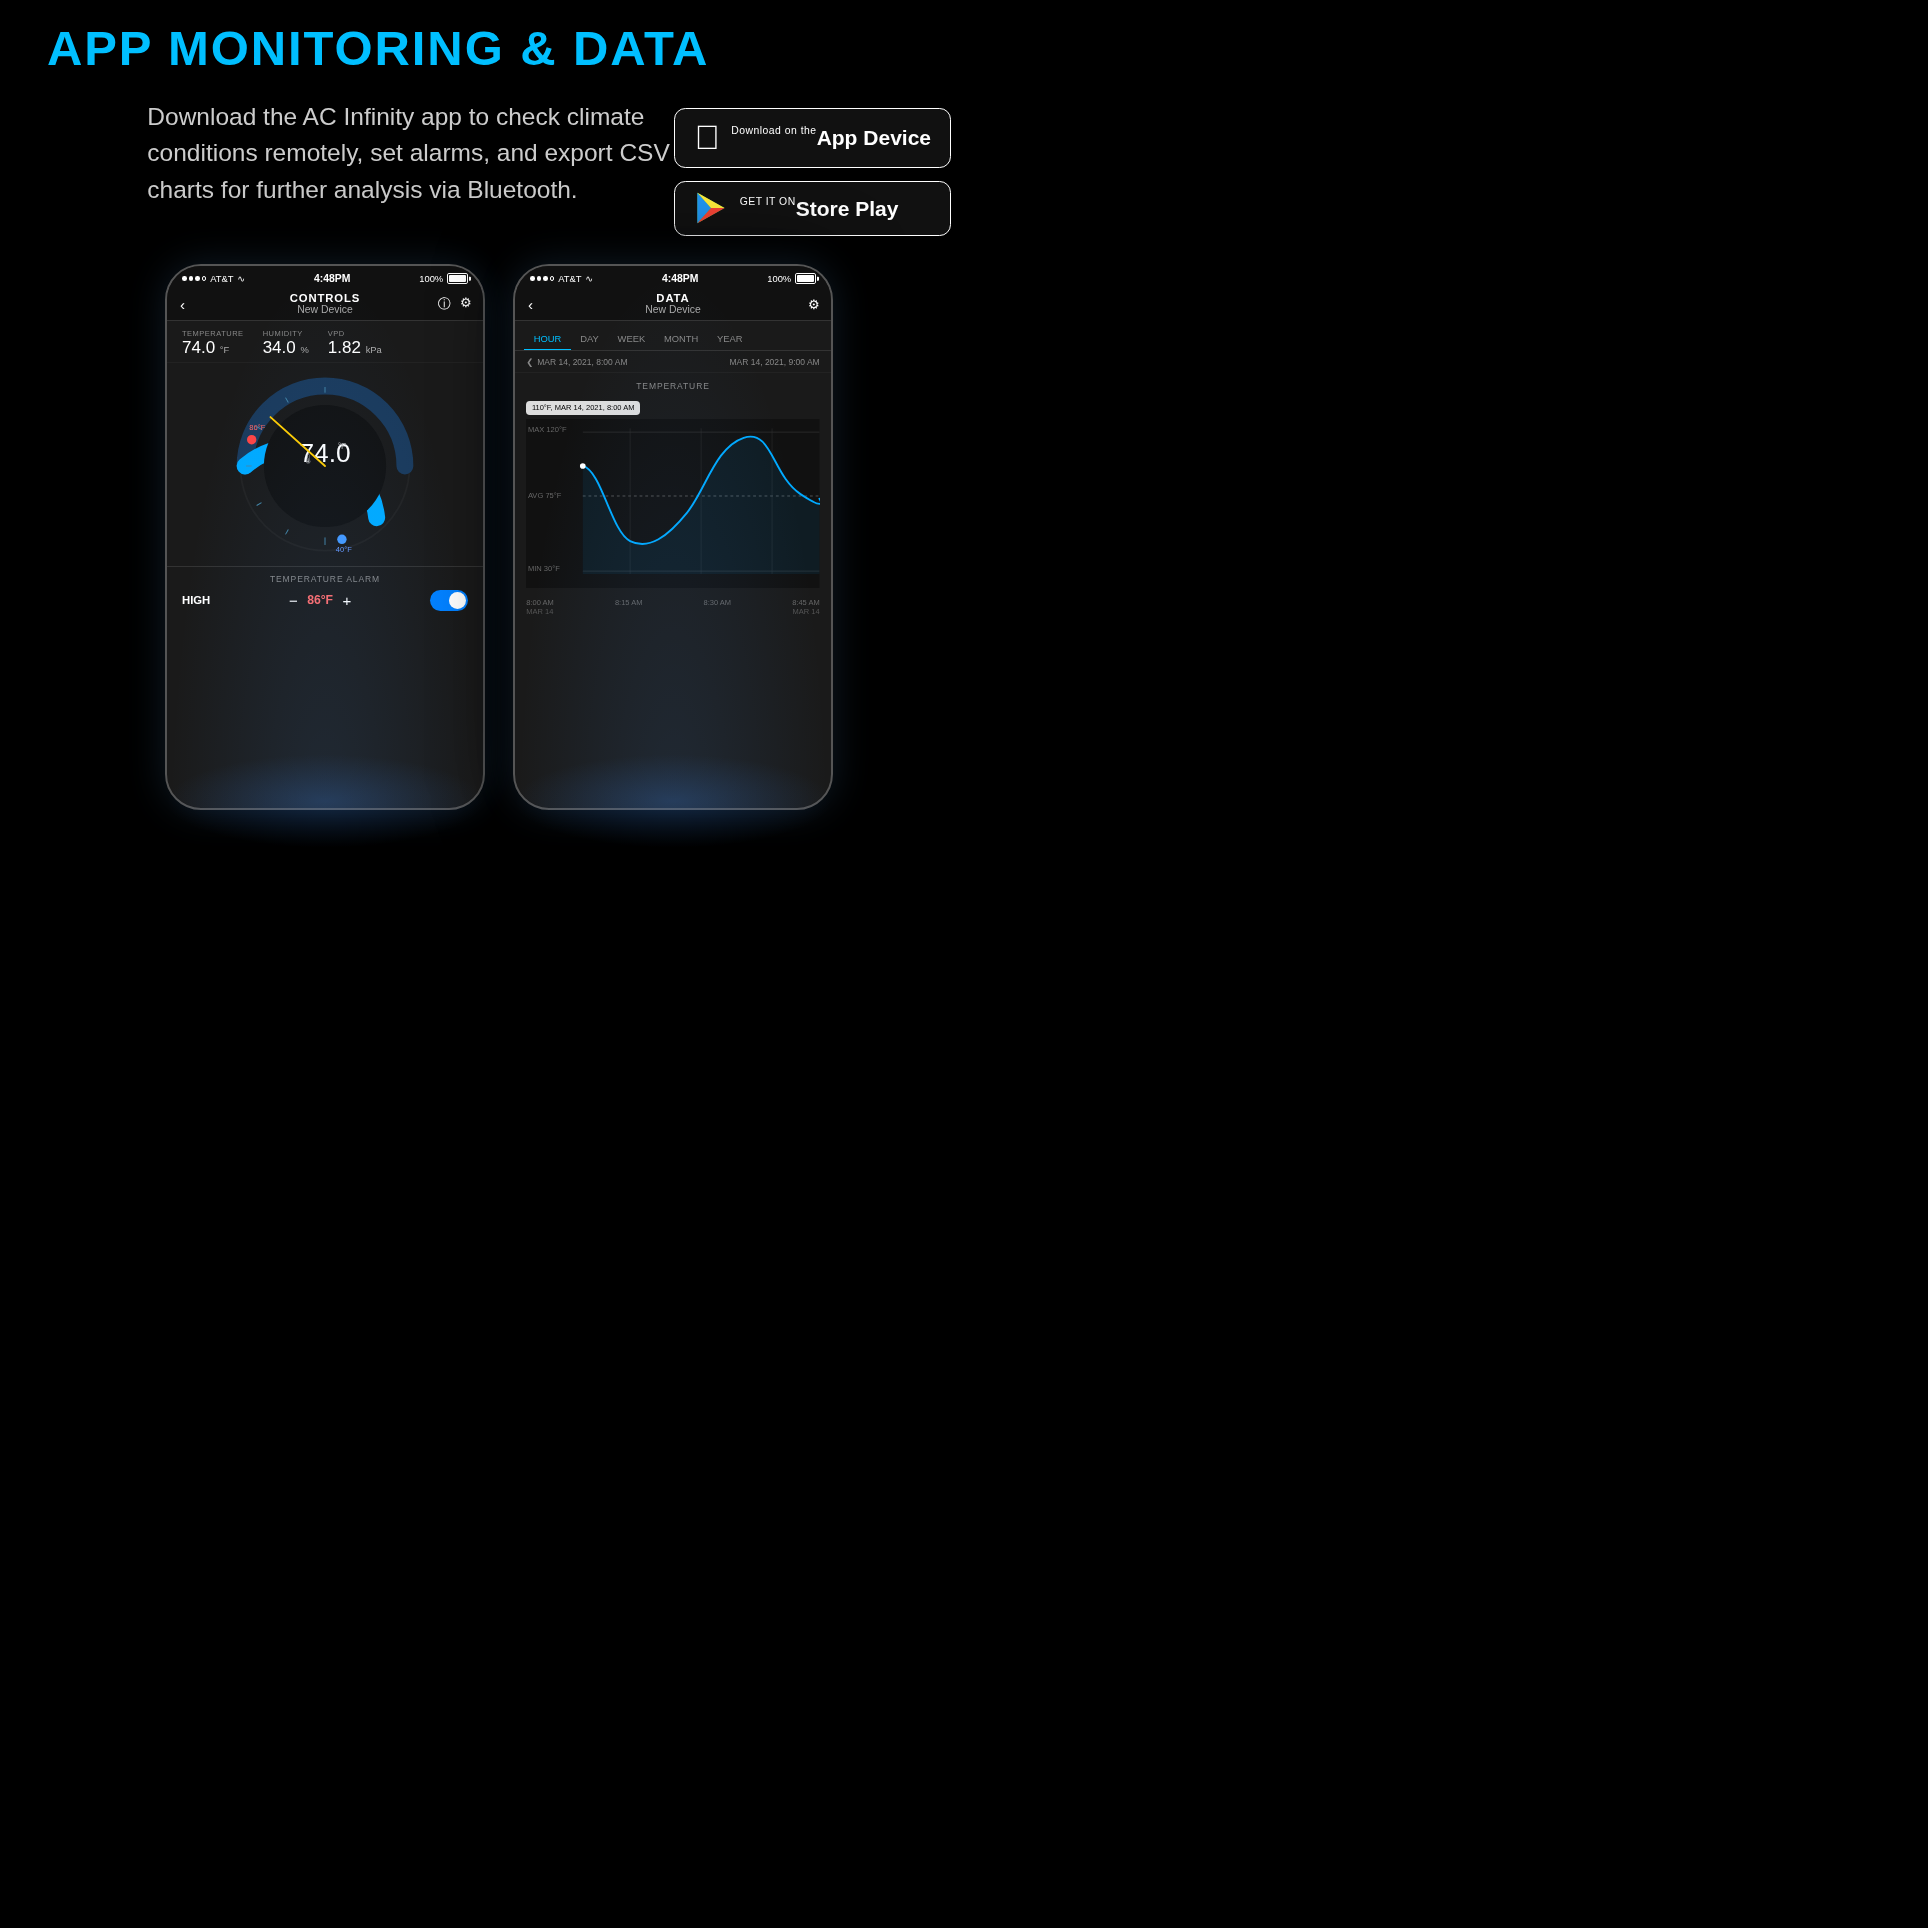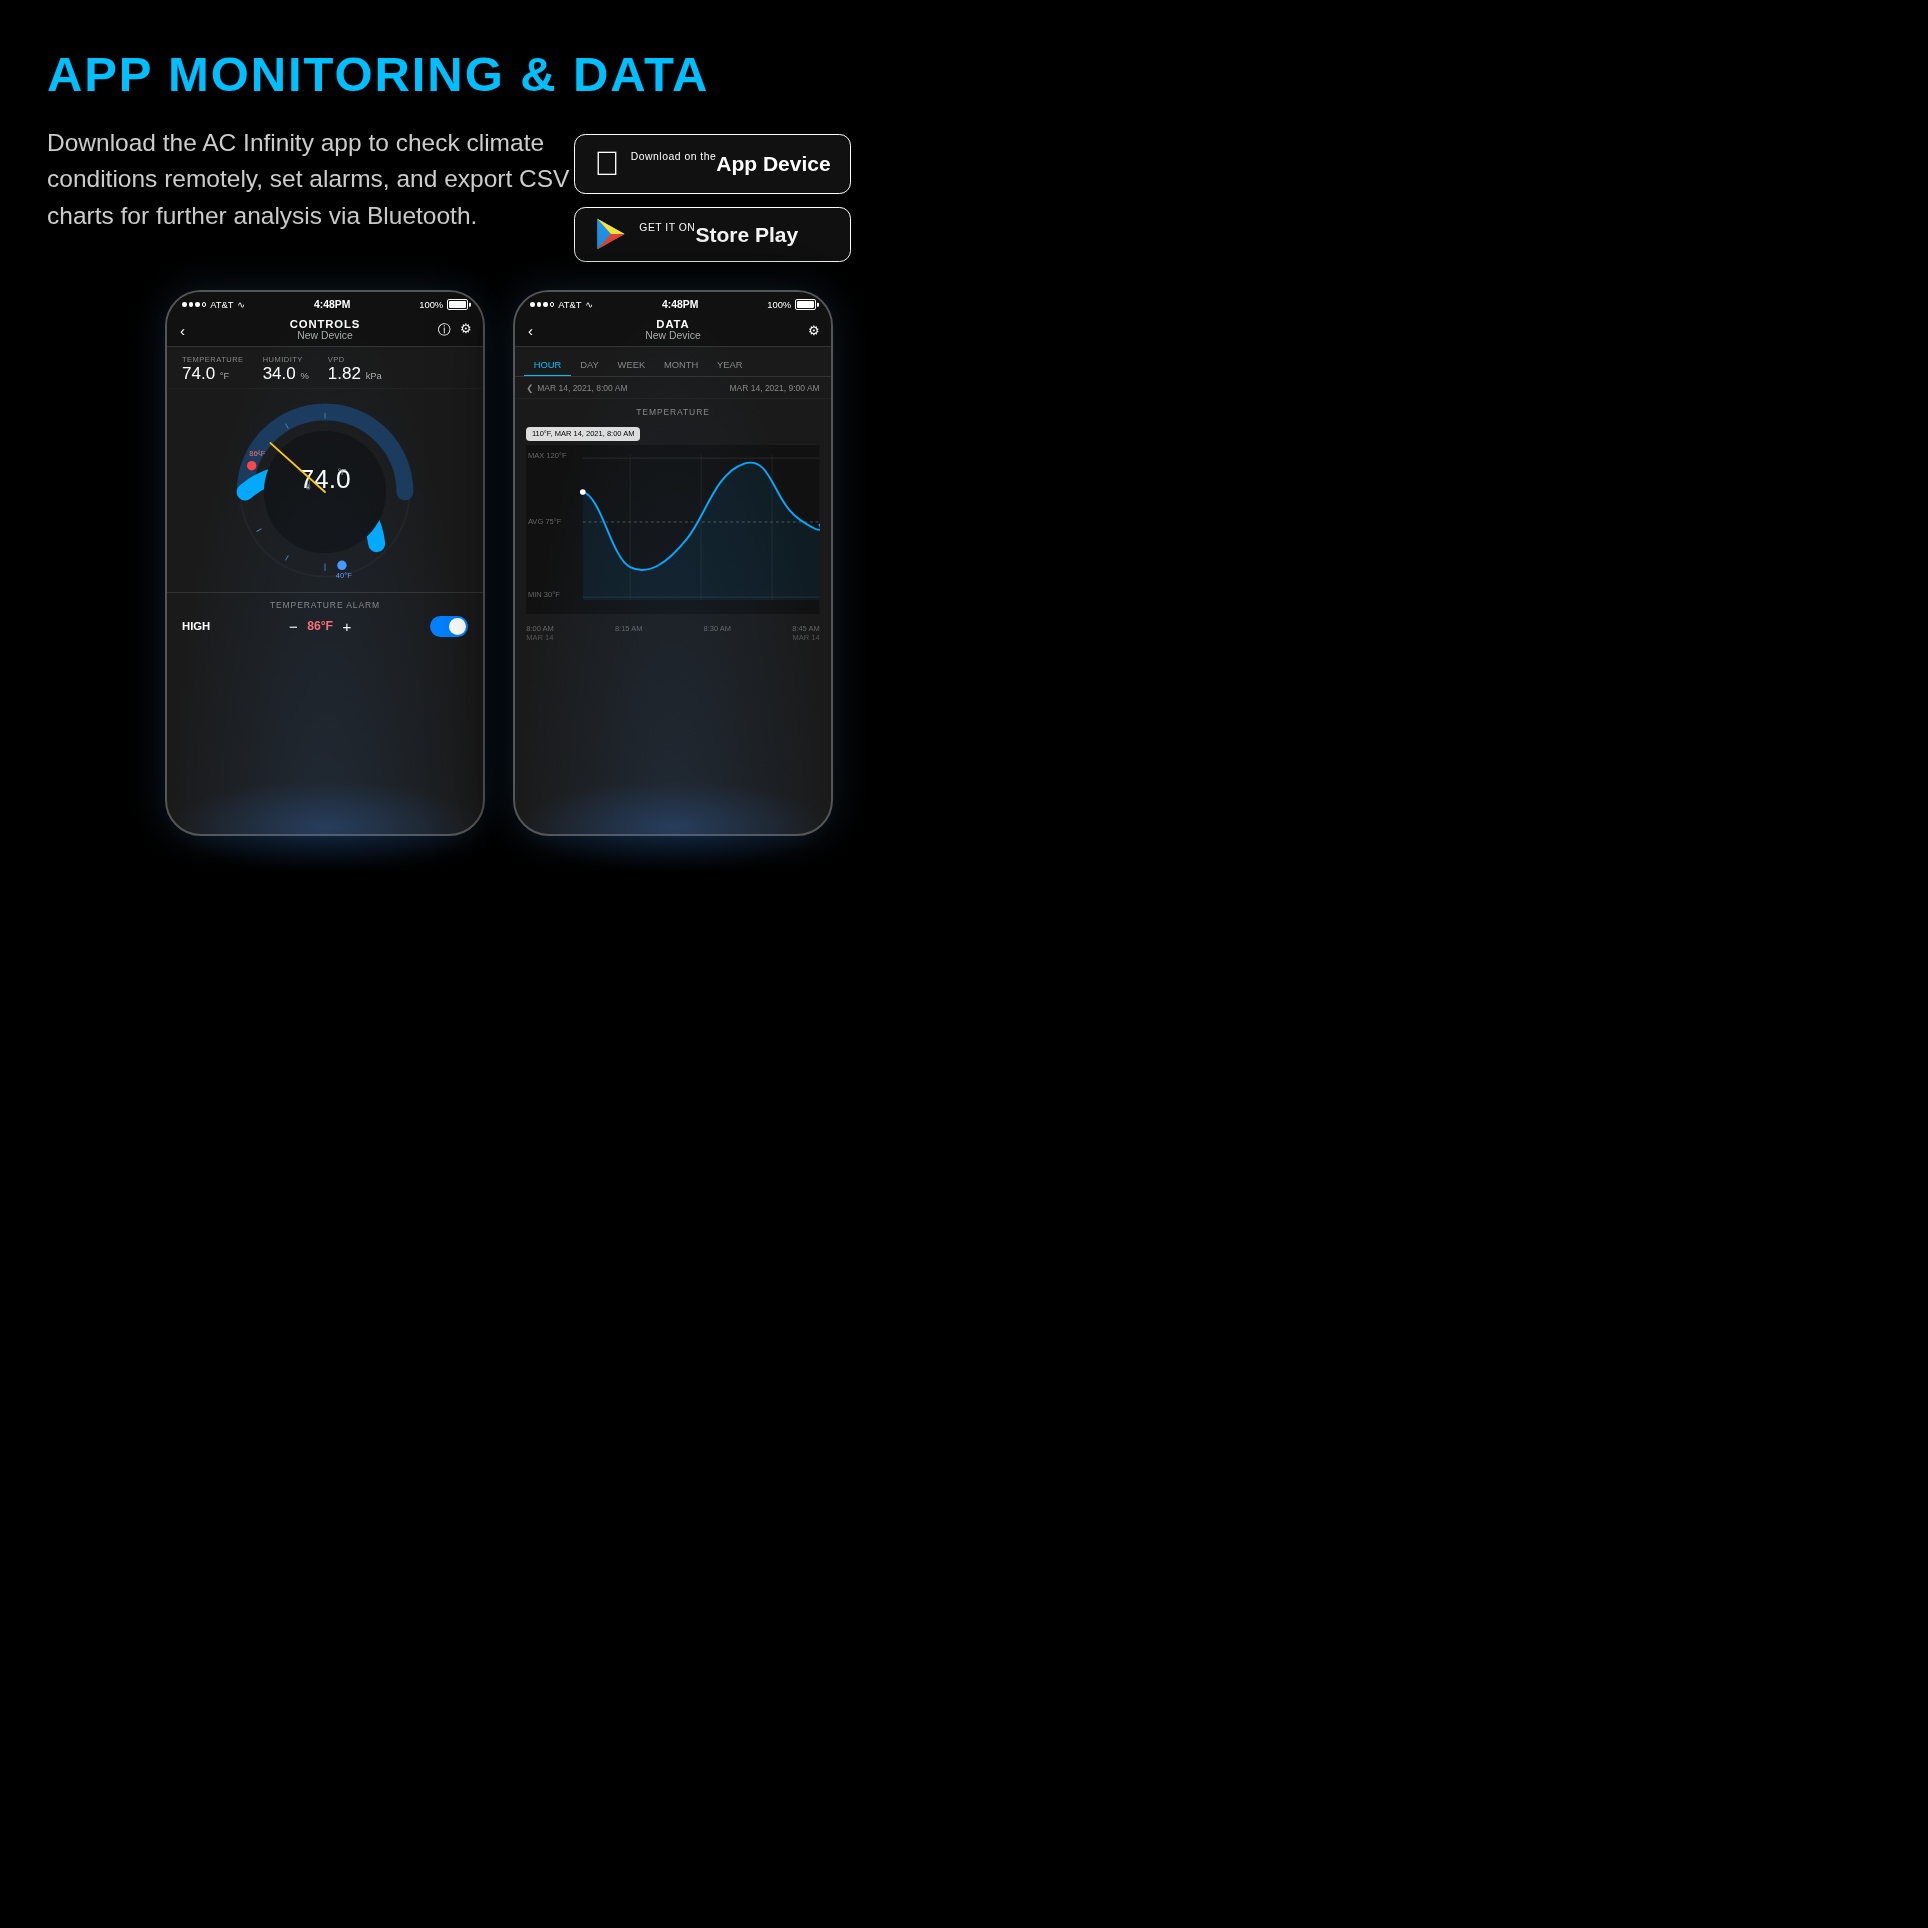--- a/index.html
+++ b/index.html
@@ -9,38 +9,38 @@
       background: #000;
       font-family: -apple-system, BlinkMacSystemFont, 'Segoe UI', Arial, sans-serif;
       overflow: hidden;
       position: relative;
     }
 
     .main-container {
       width: 998px;
       height: 998px;
       background: #000;
-      padding: 46px 47px 28px 47px;
+      padding: 20px 47px 28px 47px;
       position: relative;
     }
 
     
     .header-title {
       font-size: 49px;
       font-weight: 800;
       color: #00bfff;
       letter-spacing: 1.9px;
       margin-bottom: 22.6px;
     }
 
     
     .top-section {
       display: flex;
       align-items: flex-start;
-      justify-content: flex-start;
+      justify-content: flex-end;
       margin-bottom: 28px;
     }
 
     .description-text {
       color: #ccc;
       font-size: 24.5px;
       line-height: 1.5;
       max-width: 527px;
       font-weight: 300;
     }

